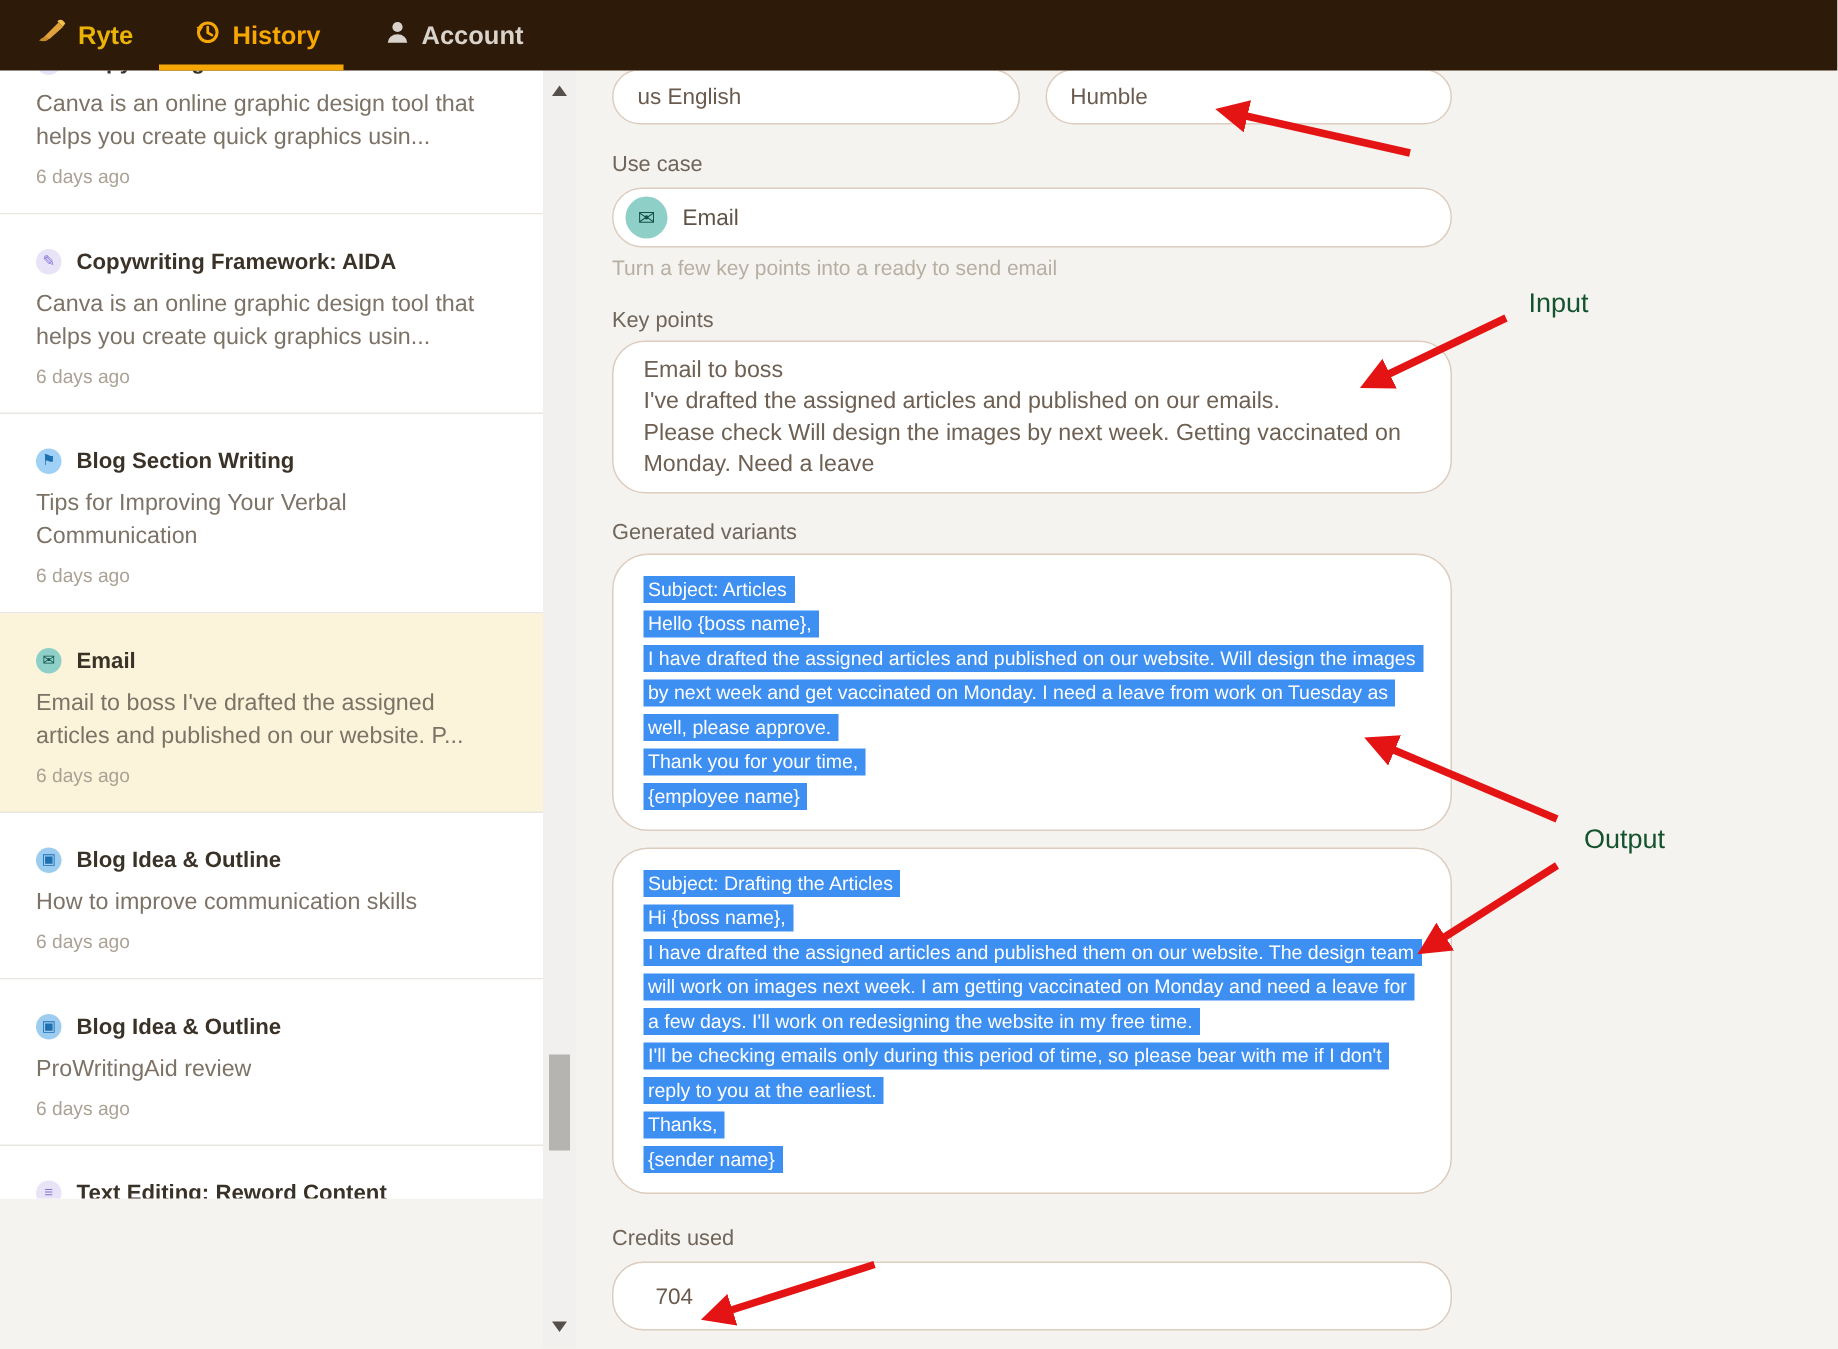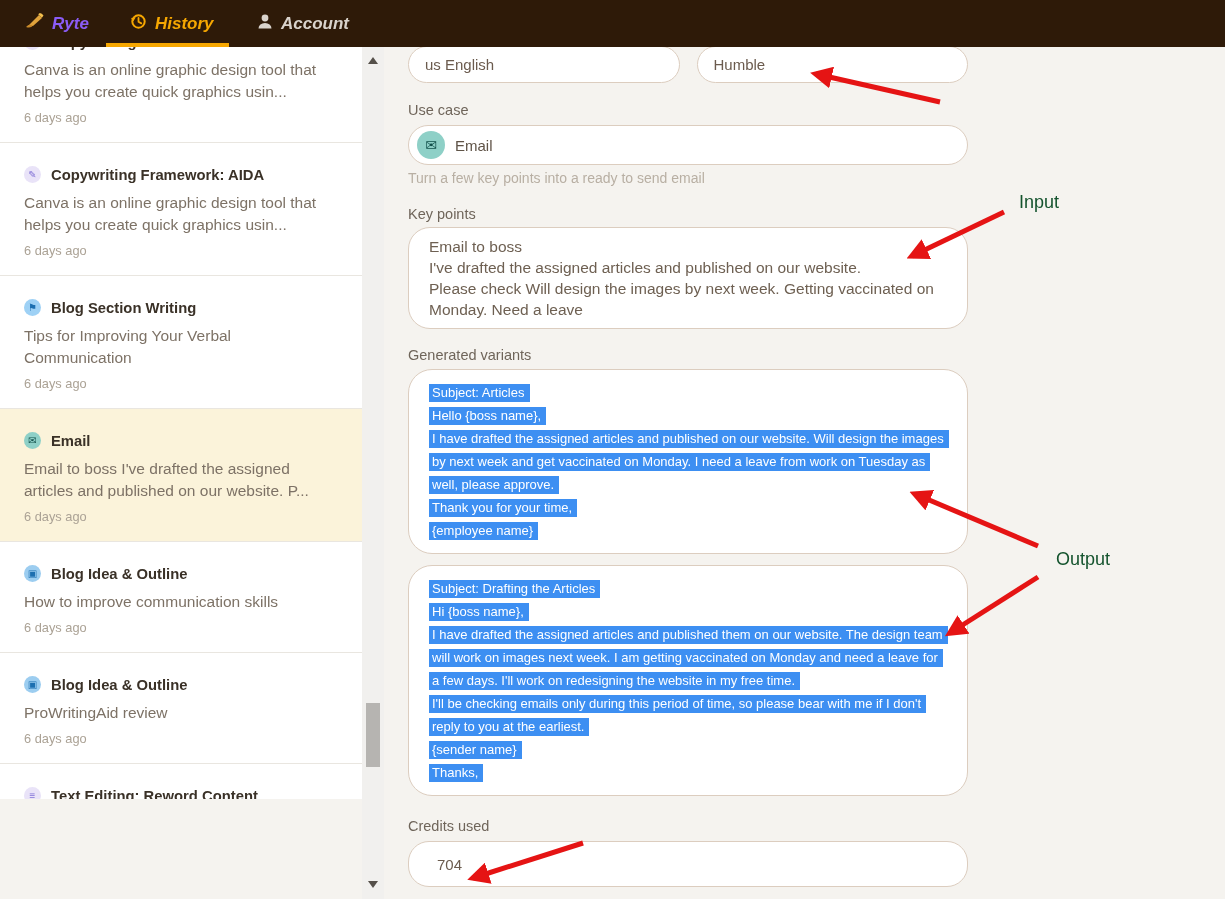--- a/index.html
+++ b/index.html
@@ -3,23 +3,23 @@
 <meta charset="utf-8">
 <style>
   * { margin:0; padding:0; box-sizing:border-box; }
   html,body { width:1225px; height:899px; overflow:hidden; }
   body { font-family:"Liberation Sans","DejaVu Sans",sans-serif; background:#f5f3ef; position:relative; }
 
   
   .topbar { position:absolute; left:0; top:0; width:1225px; height:47px; background:#2e1a08; z-index:40; }
   .topbar-inner { position:relative; height:100%; display:flex; align-items:center; }
   .brand { position:absolute; left:25px; top:0; height:47px; display:flex; align-items:center; gap:7px;
-           color:#8b5cf6; font-weight:700; font-size:17px; cursor:pointer;font-style:italic; }
+           color:#eab308; font-weight:700; font-size:17px; cursor:pointer; }
   .tab { position:absolute; top:0; height:47px; display:flex; align-items:center; gap:8px;
-         font-weight:700; font-size:17px; cursor:pointer;font-style:italic; }
+         font-weight:700; font-size:17px; cursor:pointer; }
   .tab.history { left:130px; color:#f6a701; }
   .tab.account { left:257px; color:#d9d3cc; }
   .tab-underline { position:absolute; left:106px; bottom:0; width:123px; height:4px; background:#f6a701; }
 
   
   .sidebar { position:absolute; left:0; top:47px; width:362px; height:752px; background:#ffffff; overflow:hidden; z-index:10; }
   .hist-item { padding:23px 26px 17px 24px; border-bottom:1px solid #e9e6e0; background:#fff; cursor:pointer; }
   .hist-item.selected { background:#fbf3da; }
   .hist-item.clip-top { margin-top:-37px; }
   .hi-titlerow { display:flex; align-items:center; gap:10px; }
@@ -197,40 +197,40 @@
     <div class="label">Use case</div>
     <div class="usecase-box">
       <span class="uc-icon">✉</span>
       <span class="uc-value">Email</span>
     </div>
     <div class="helper">Turn a few key points into a ready to send email</div>
 
     <div class="label kp">Key points</div>
     <div class="kp-box" id="kp-box">
         <div class="kp-line">Email to boss</div>
-        <div class="kp-line">I've drafted the assigned articles and published on our website.</div>
+        <div class="kp-line">I've drafted the assigned articles and published on our emails.</div>
         <div class="kp-line">Please check Will design the images by next week. Getting vaccinated on Monday. Need a leave</div>
       </div>
 
     <div class="label gen">Generated variants</div>
     <div id="variants-container">
         <div class="variant-box v0">
           <div class="v-para"><span class="hl">Subject: Articles</span></div>
           <div class="v-para"><span class="hl">Hello {boss name},</span></div>
           <div class="v-para"><span class="hl">I have drafted the assigned articles and published on our website. Will design the images by next week and get vaccinated on Monday. I need a leave from work on Tuesday as well, please approve.</span></div>
           <div class="v-para"><span class="hl">Thank you for your time,</span></div>
           <div class="v-para"><span class="hl">{employee name}</span></div>
         </div>
         <div class="variant-box v1">
           <div class="v-para"><span class="hl">Subject: Drafting the Articles</span></div>
           <div class="v-para"><span class="hl">Hi {boss name},</span></div>
           <div class="v-para"><span class="hl">I have drafted the assigned articles and published them on our website. The design team will work on images next week. I am getting vaccinated on Monday and need a leave for a few days. I'll work on redesigning the website in my free time.</span></div>
           <div class="v-para"><span class="hl">I'll be checking emails only during this period of time, so please bear with me if I don't reply to you at the earliest.</span></div>
+          <div class="v-para"><span class="hl">Thanks,</span></div>
           <div class="v-para"><span class="hl">{sender name}</span></div>
-          <div class="v-para"><span class="hl">Thanks,</span></div>
         </div>
       </div>
 
     <div class="label credits">Credits used</div>
     <div class="credits-box">
       <span>704</span>
     </div>
   </div>
 </main>
 

